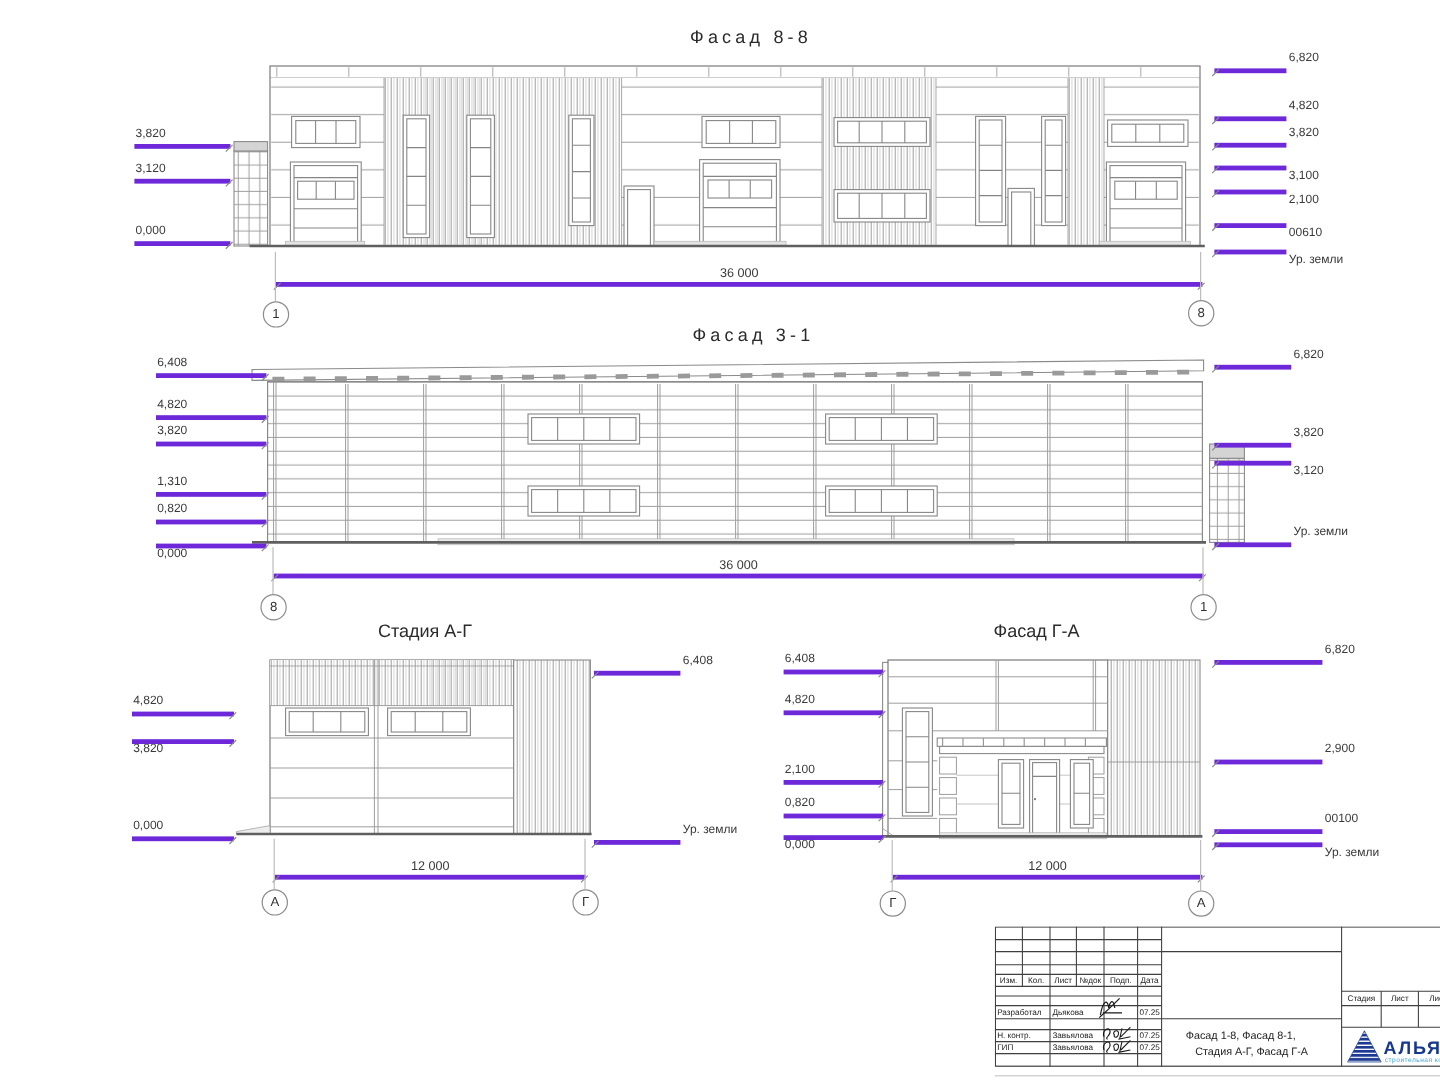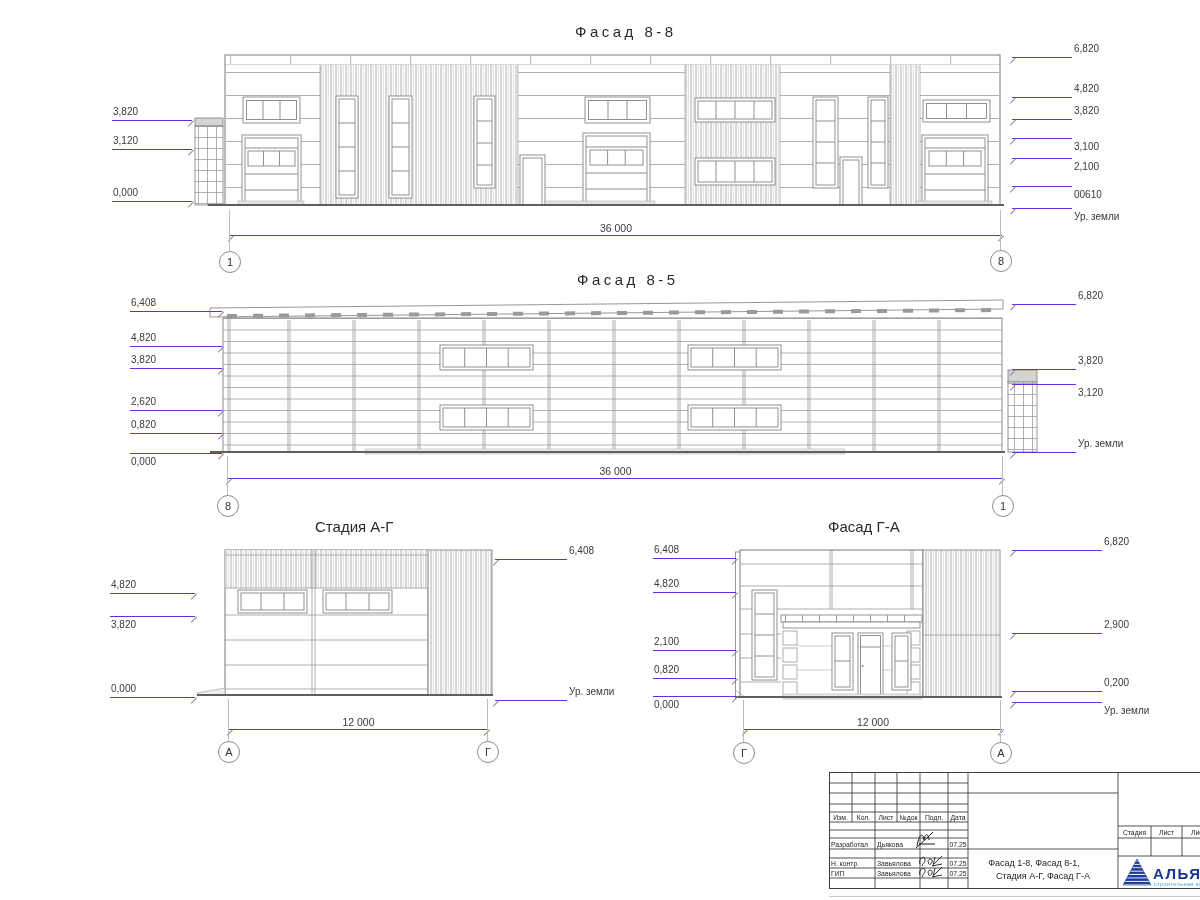--- a/index.html
+++ b/index.html
@@ -1,21 +1,21 @@
 <!DOCTYPE html>
 <html><head>
 <meta charset="utf-8">
 <style>
   * { margin:0; padding:0; box-sizing:border-box; }
   html,body { width:1200px; height:900px; }
   body { background:#fff; font-family:"Liberation Sans", sans-serif; position:relative; overflow:hidden; color:#333; }
   .fx { position:absolute; }
   .ftitle { position:absolute; font-size:15px; color:#2b2b2b; white-space:nowrap; }
   .ftitle.sp { letter-spacing:3.5px; }
-  .dim { position:absolute; height:0; border-bottom:1px solid #6d28d9;text-align:right; }
+  .dim { position:absolute; height:0; border-bottom:4px solid #6d28d9;text-align:right; }
   .dim .t { position:absolute; font-size:10px; color:#3a3a3a; white-space:nowrap; line-height:1; }
   .dim.lft .t { left:1px; bottom:3px; }
   .dim.lft.below .t { top:4px; bottom:auto; left:1px; }
   .dim.rgt .t { left:100%; margin-left:2px; bottom:3px; }
   .dim.rgt.below .t { left:100%; margin-left:2px; top:4px; bottom:auto; }
   .tick-r::after { content:""; position:absolute; right:-3px; bottom:-3.5px; width:8px; height:1px; background:#8a8a8a; transform:rotate(-45deg); }
   .tick-l::before { content:""; position:absolute; left:-3px; bottom:-3.5px; width:8px; height:1px; background:#8a8a8a; transform:rotate(-45deg); }
   .wdim .t { left:50%; transform:translateX(-50%); bottom:2px; background:#fff; padding:0 4px; font-size:10.5px; position:absolute; line-height:1; color:#3a3a3a; white-space:nowrap; }
   .bub { position:absolute; width:22px; height:22px; border:1px solid #8c8c8c; border-radius:50%; background:#fff; display:flex; align-items:center; justify-content:center; font-size:11px; color:#333; }
   .vlead { position:absolute; width:0; border-left:1px solid #bdbdbd; }
@@ -220,21 +220,21 @@
     </div>
   <div class="vlead" style="left:229px;top:210px;height:41px"></div>
   <div class="vlead" style="left:1000px;top:210px;height:40px"></div>
   <div class="bub" style="left:219px;top:251px">
       <span>1</span>
     </div>
   <div class="bub" style="left:990px;top:250px">
       <span>8</span>
     </div>
 
-  <div class="ftitle sp" style="left:577px;top:271px">Фасад 8-5</div>
+  <div class="ftitle sp" style="left:577px;top:271px">Фасад 3-1</div>
 
   <svg class="fx" style="left:205px;top:296px" width="835" height="165" viewBox="0 0 835 165">
 
     <polygon points="5,12 798,4 798,13 5,21" fill="#fff" stroke="#8a8a8a" stroke-width="0.9"></polygon>
     <line x1="22" y1="20" x2="795" y2="14" stroke="#9a9a9a" stroke-width="4" stroke-dasharray="10 16"></line>
 
     <rect x="18" y="22" width="779" height="134" fill="url(#ph)" stroke="#8a8a8a" stroke-width="1"></rect>
 
     <path d="M23,22V156 M25,22V156 M83,24V156 M85,24V156 M148,24V156 M150,24V156 M213,24V156 M215,24V156 M278,24V156 M280,24V156 M343,24V156 M345,24V156 M408,24V156 M410,24V156 M473,24V156 M475,24V156 M538,24V156 M540,24V156 M603,24V156 M605,24V156 M668,24V156 M670,24V156 M733,24V156 M735,24V156" stroke="#9a9a9a" stroke-width="0.8" fill="none"></path>
 
@@ -271,21 +271,21 @@
   <div class="dim lft tick-r" style="left:130px;top:311px;width:92px">
       <span class="t">6,408</span>
     </div>
   <div class="dim lft tick-r" style="left:130px;top:346px;width:92px">
       <span class="t">4,820</span>
     </div>
   <div class="dim lft tick-r" style="left:130px;top:368px;width:92px">
       <span class="t">3,820</span>
     </div>
   <div class="dim lft tick-r" style="left:130px;top:410px;width:92px">
-      <span class="t">2,620</span>
+      <span class="t">1,310</span>
     </div>
   <div class="dim lft tick-r" style="left:130px;top:433px;width:92px">
       <span class="t">0,820</span>
     </div>
   <div class="dim lft below tick-r" style="left:130px;top:453px;width:92px">
       <span class="t">0,000</span>
     </div>
 
   <div class="dim rgt tick-l" style="left:1012px;top:304px;width:64px">
       <span class="t">6,820</span>
@@ -434,21 +434,21 @@
       <span class="t">0,000</span>
     </div>
 
   <div class="dim rgt tick-l" style="left:1012px;top:550px;width:90px">
       <span class="t">6,820</span>
     </div>
   <div class="dim rgt tick-l" style="left:1012px;top:633px;width:90px">
       <span class="t">2,900</span>
     </div>
   <div class="dim rgt tick-l" style="left:1012px;top:691px;width:90px">
-      <span class="t">0,200</span>
+      <span class="t">00100</span>
     </div>
   <div class="dim rgt below tick-l" style="left:1012px;top:702px;width:90px">
       <span class="t">Ур. земли</span>
     </div>
 
   <div class="dim wdim tick-l tick-r" style="left:744px;top:729px;width:258px">
       <span class="t">12 000</span>
     </div>
   <div class="vlead" style="left:743px;top:700px;height:42px"></div>
   <div class="vlead" style="left:1000px;top:700px;height:42px"></div>

